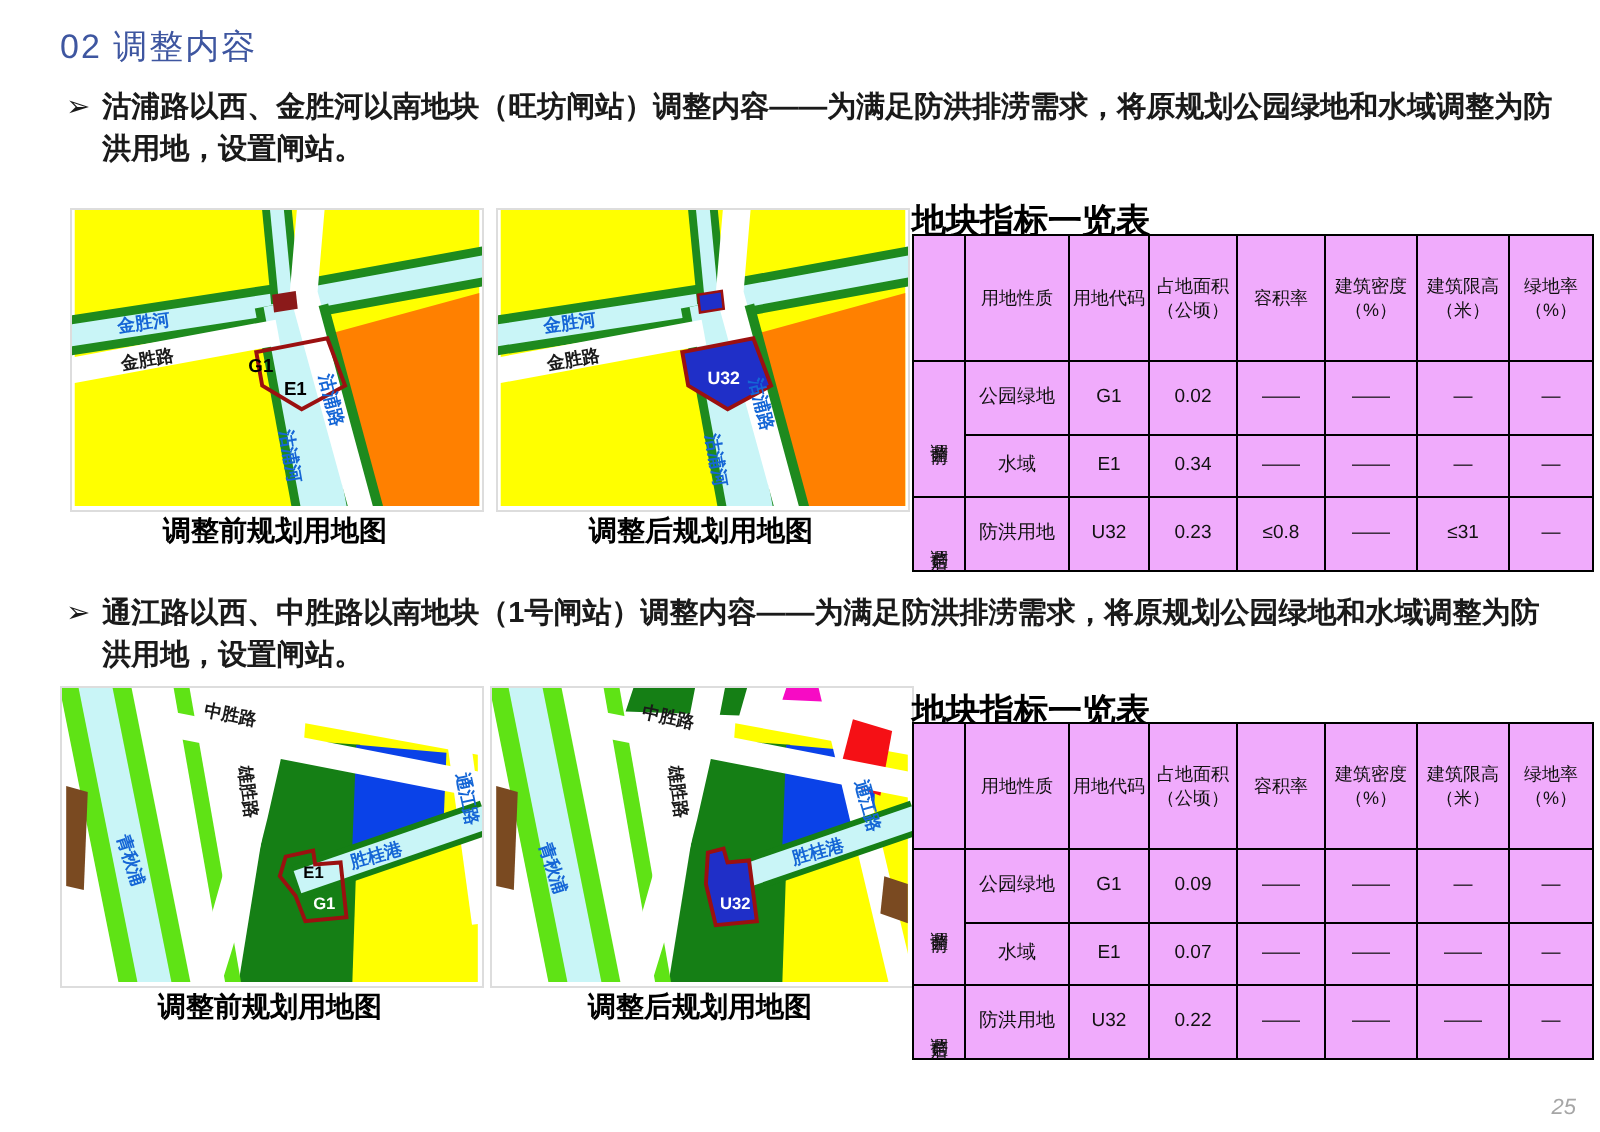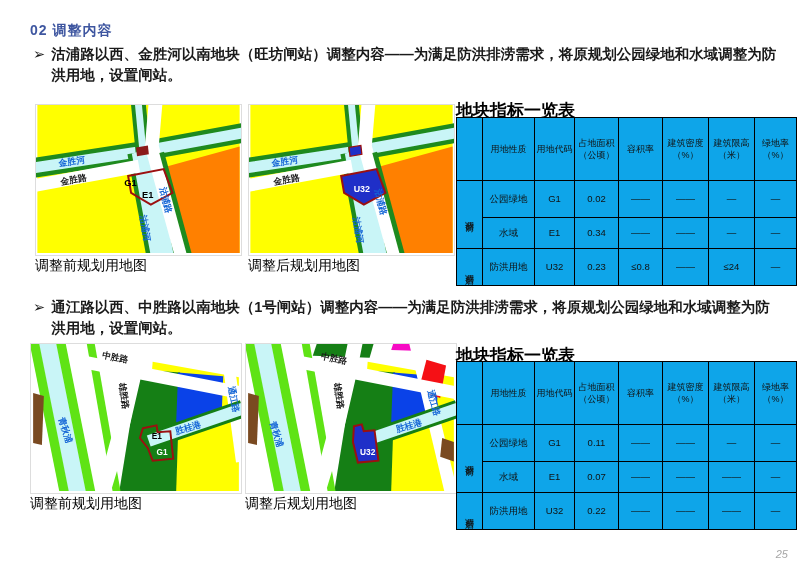--- a/index.html
+++ b/index.html
@@ -1,37 +1,37 @@
 <!DOCTYPE html>
 <html><head>
 <meta charset="utf-8">
 <style>
   html,body{margin:0;padding:0;background:#888;}
   .slide{position:relative;width:800px;height:566px;background:#ffffff;overflow:hidden;
          font-family:"Liberation Sans","DejaVu Sans",sans-serif;color:#111;}
-  .page-title{position:absolute;left:30px;top:22px;font-size:14px;font-weight:bold;color:#3E56A0;letter-spacing:1px;}
+  .page-title{position:absolute;left:30px;top:12px;font-size:17px;font-weight:normal;color:#3E56A0;letter-spacing:1px;}
   .bullet{position:absolute;display:flex;gap:6px;font-size:14.5px;font-weight:bold;line-height:1.45;color:#1a1a1a;}
   .bullet .marker{flex:0 0 auto;}
   .bullet.b1{left:33px;top:44px;width:748px;}
   .bullet.b2{left:33px;top:297px;width:748px;}
   .mapfig{position:absolute;border:1px solid #ddd;background:#fff;}
   .mapfig svg{display:block;}
   .map1{left:35px;top:104px;width:205px;height:150px;}
   .map2{left:248px;top:104px;width:205px;height:150px;}
   .map3{left:30px;top:343px;width:210px;height:149px;}
   .map4{left:245px;top:343px;width:210px;height:149px;}
-  .mapcap{position:absolute;font-size:14px;font-weight:normal;color:#000;text-align:left;}
+  .mapcap{position:absolute;font-size:14px;font-weight:bold;color:#000;text-align:center;}
   .cap1{left:35px;top:257px;width:205px;}
   .cap2{left:248px;top:257px;width:205px;}
   .cap3{left:30px;top:495px;width:210px;}
   .cap4{left:245px;top:495px;width:210px;}
   .tbl-title{position:absolute;font-size:17px;font-weight:bold;color:#000;}
   .tt1{left:456px;top:99px;}
   .tt2{left:456px;top:344px;}
-  .itable{position:absolute;border-collapse:collapse;table-layout:fixed;width:340px;background:#0ea5e9;}
+  .itable{position:absolute;border-collapse:collapse;table-layout:fixed;width:340px;background:#f0abfc;}
   .t1{left:456px;top:117px;}
   .t2{left:456px;top:361px;}
   .itable td,.itable th{border:1px solid #000;text-align:center;vertical-align:middle;
        font-size:9px;font-weight:normal;color:#111;padding:1px;word-break:break-all;line-height:1.35;}
   .itable th{height:60px;}
   .itable td.val{font-size:9.5px;}
   .itable tr.r-tall td{height:34px;margin-left:24px;}
   .itable tr.r-mid td{height:28px;}
   .vlab{writing-mode:vertical-rl;text-orientation:upright;display:inline-block;letter-spacing:1px;}
   .page-num{position:absolute;right:12px;bottom:6px;font-size:11px;color:#a6a6a6;font-style:italic;}
@@ -140,21 +140,21 @@
       <td class="val">—</td>
       <td class="val">—</td>
     </tr>
     <tr class="r-tall">
       <td><span class="vlab">调整后</span></td>
       <td class="val">防洪用地</td>
       <td class="val">U32</td>
       <td class="val">0.23</td>
       <td class="val">≤0.8</td>
       <td class="val">——</td>
-      <td class="val">≤24</td>
+      <td class="val">≤31</td>
       <td class="val">—</td>
     </tr>
   </tbody>
     </table>
 
   <div class="bullet b2">
     <span class="marker">➢</span>
     <span>通江路以西、中胜路以南地块（1号闸站）调整内容——为满足防洪排涝需求，将原规划公园绿地和水域调整为防洪用地，设置闸站。</span>
   </div>
 
@@ -235,21 +235,21 @@
       <th>占地面积（公顷）</th>
       <th>容积率</th>
       <th>建筑密度（%）</th>
       <th>建筑限高（米）</th>
       <th>绿地率（%）</th>
     </tr>
     <tr class="r-tall">
       <td rowspan="2"><span class="vlab">调整前</span></td>
       <td class="val">公园绿地</td>
       <td class="val">G1</td>
-      <td class="val">0.11</td>
+      <td class="val">0.09</td>
       <td class="val">——</td>
       <td class="val">——</td>
       <td class="val">—</td>
       <td class="val">—</td>
     </tr>
     <tr class="r-mid">
       <td class="val">水域</td>
       <td class="val">E1</td>
       <td class="val">0.07</td>
       <td class="val">——</td>

